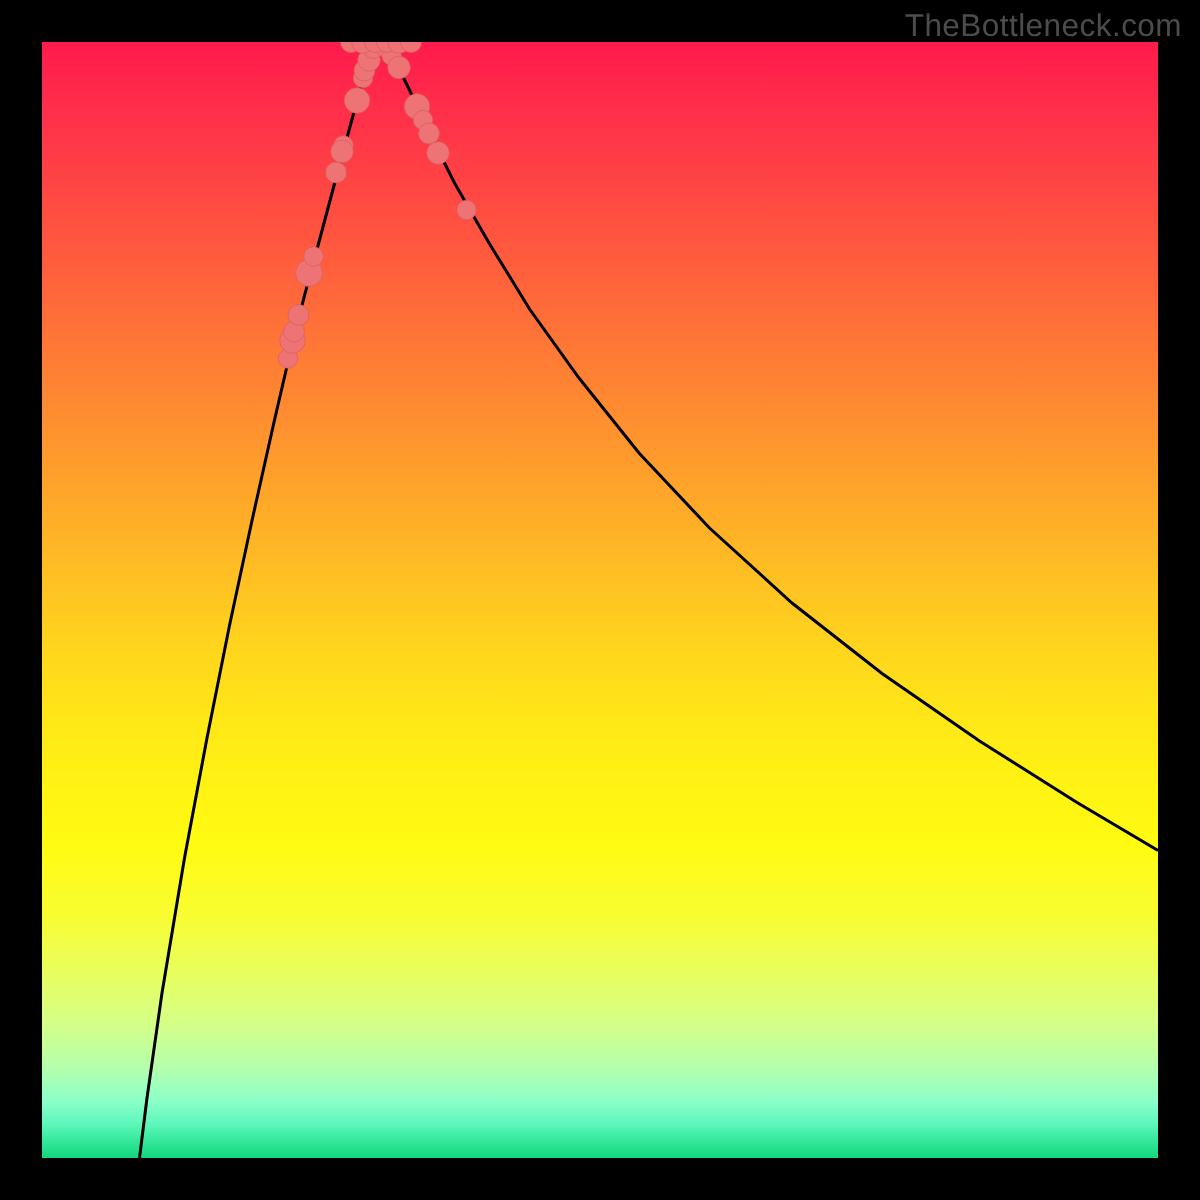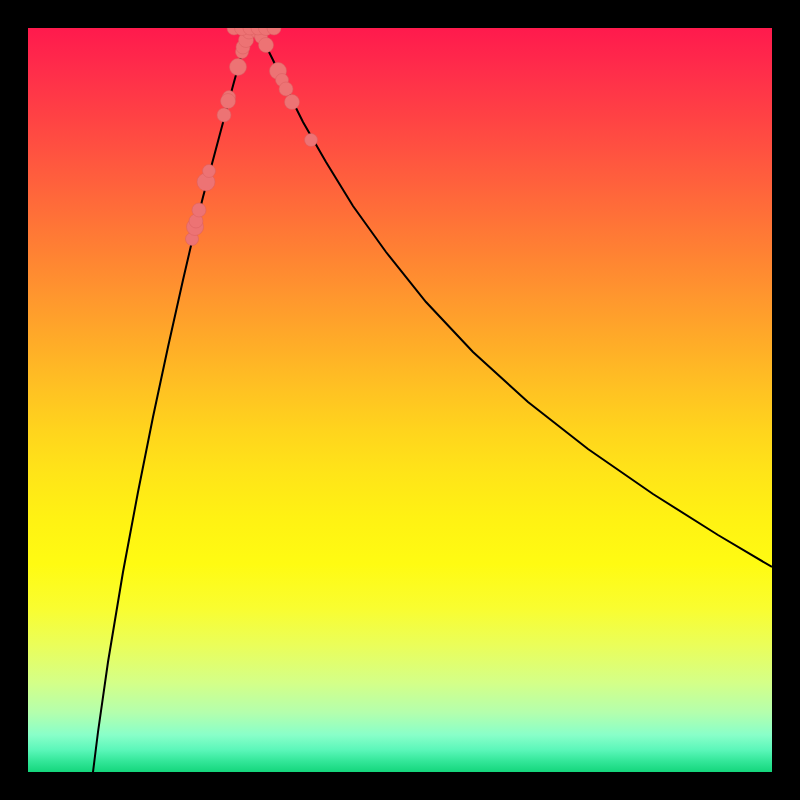--- a/index.html
+++ b/index.html
@@ -68,20 +68,21 @@
     font-weight: 400;
     letter-spacing: 0.3px;
     user-select: none;
   }
 </style>
 </head>
 <body>
 
 <div class="stage">
 
+  <div class="watermark">TheBottleneck.com</div>
 
   <div class="plot">
     <div class="gradient"></div>
 
     <svg class="curve-svg" viewBox="0 0 744 744" preserveAspectRatio="none">
       <path id="curve-left" fill="none" stroke-width="2" d="M65 744 L70 704 L80 634 L95 544 L110 464 L125 389 L140 319 L155 252 L165 209 L175 169 L185 132 L193 102 L200 76 L206 54 L211 36 L215 22 L218 12 L221 5 L224 2 L226 0" stroke="#000000"></path>
       <path id="curve-right" fill="none" stroke-width="2" d="M226 0 L230 4 L236 14 L245 32 L258 60 L275 94 L298 134 L325 178 L358 224 L398 274 L445 324 L500 374 L560 421 L625 466 L690 507 L744 539" stroke="#000000"></path>
       <g id="markers-left">
           <circle cx="164" cy="211" r="6.5" fill="#ed7374" stroke="#d85f60" stroke-width="0.5"></circle>
           <circle cx="167" cy="199" r="8.5" fill="#ed7374" stroke="#d85f60" stroke-width="0.5"></circle>

